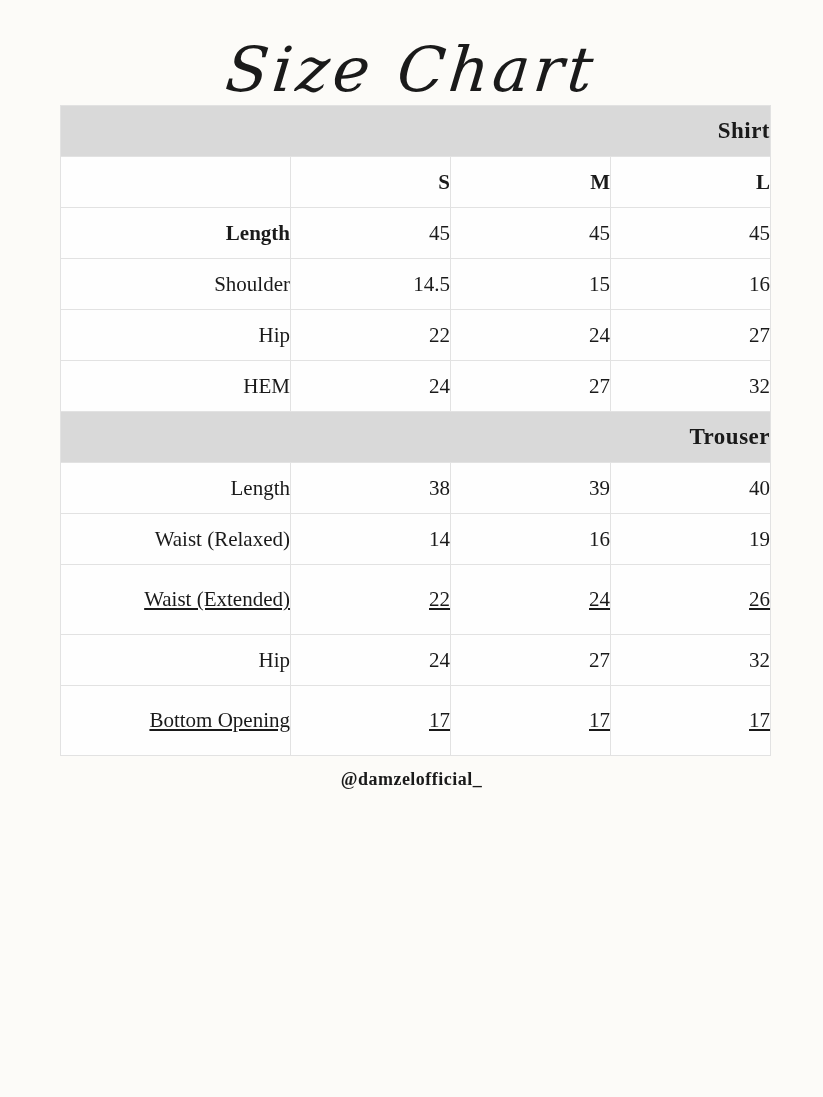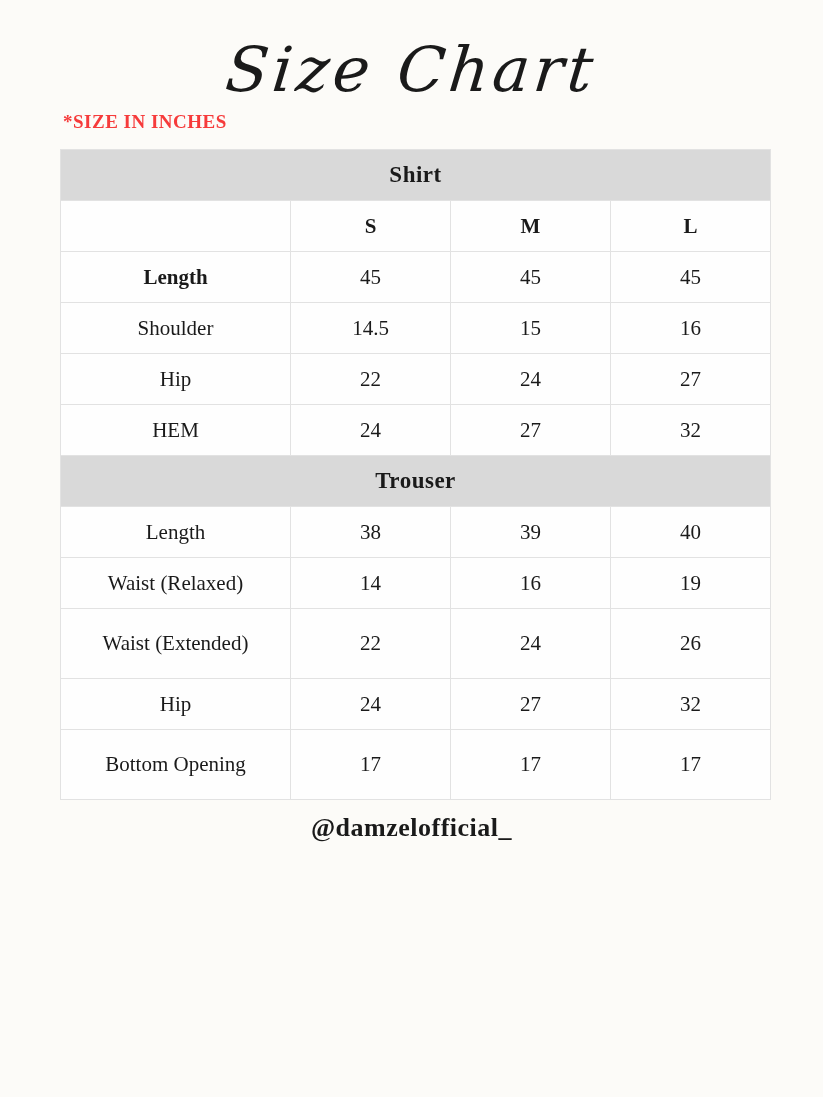--- a/index.html
+++ b/index.html
@@ -39,54 +39,53 @@
   }
   table.size-table{
     border-collapse:collapse;
     table-layout:fixed;
     margin-left:60px;
     width:710px;
     background:var(--cell-bg);
   }
   table.size-table td{
     border:1px solid var(--cell-border);
-    text-align:center;
+    text-align:right;
     vertical-align:middle;
     font-size:21px;
     height:51px;
     padding:0;
   }
   tr.section-header-row td{
     background:var(--header-bg);
     font-weight:bold;
     font-size:23px;
     letter-spacing:0.5px;
   }
   tr.size-row td{
     font-weight:bold;
     font-size:21px;
   }
   td.bold{font-weight:bold;}
-  tr.tall td{height:70px;}
+  tr.tall td{height:70px;text-decoration:underline;}
   .footer{
     margin-top:13px;
     text-align:center;
     font-weight:bold;
-    font-size:26px;
+    font-size:18px;
     letter-spacing:0.5px;
   }
 </style>
 </head>
 <body>
 
 <div class="page">
 
   <h1 class="title">Size Chart</h1>
 
-  <div class="note">*SIZE IN INCHES</div>
 
   <table class="size-table">
     <colgroup>
       <col style="width:230px">
       <col style="width:160px">
       <col style="width:160px">
       <col style="width:160px">
     </colgroup>
     <tbody id="table-body">
         <tr class="section-header-row">

